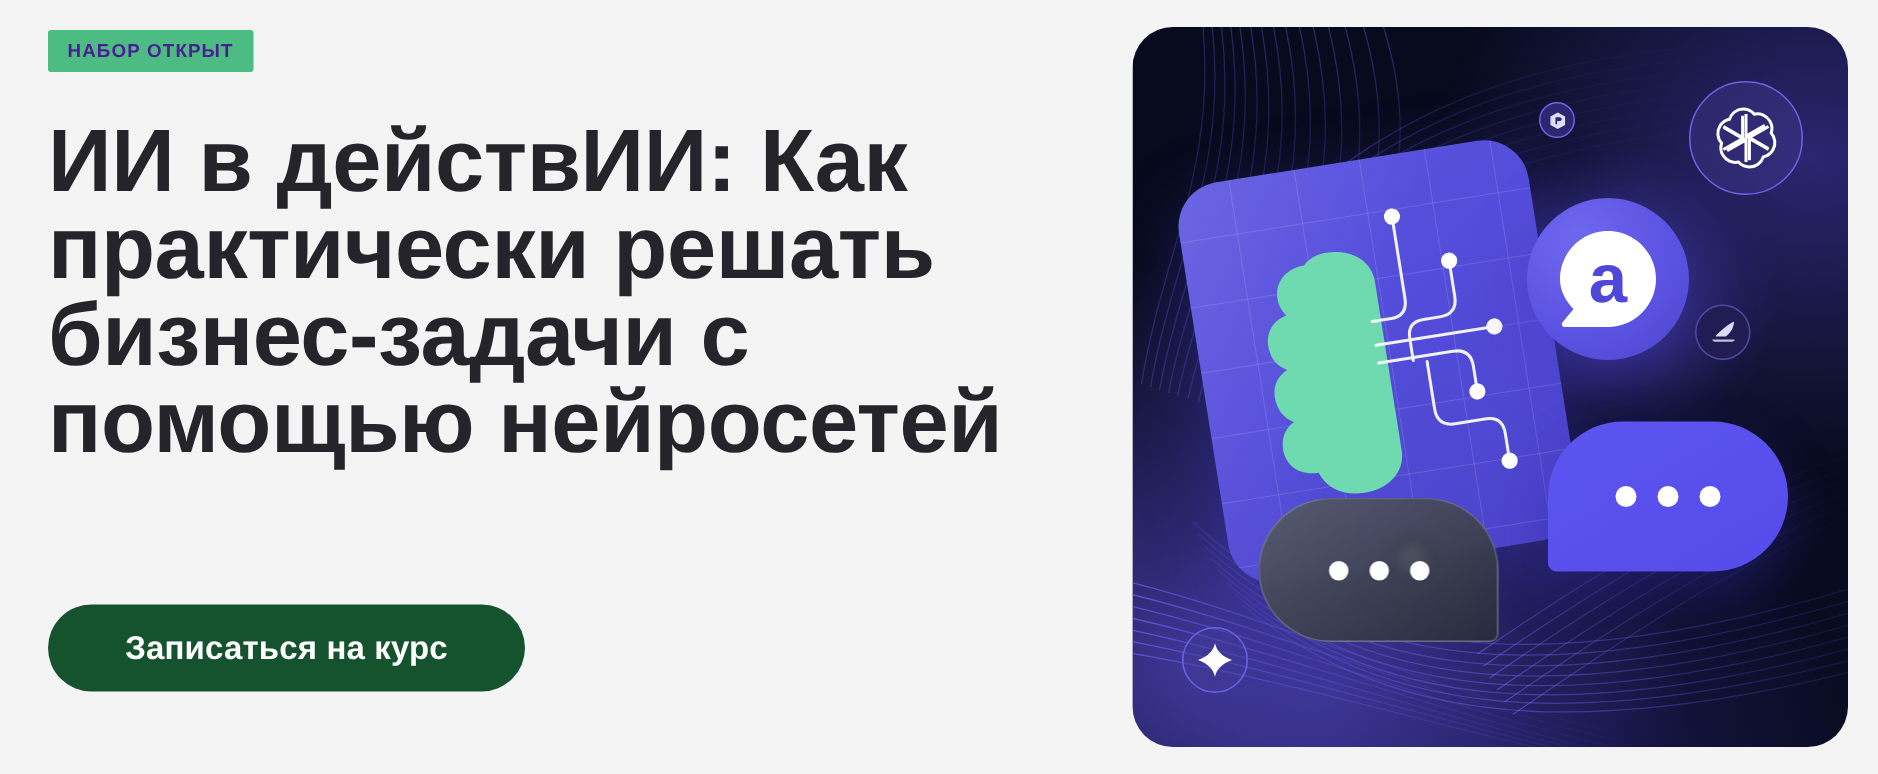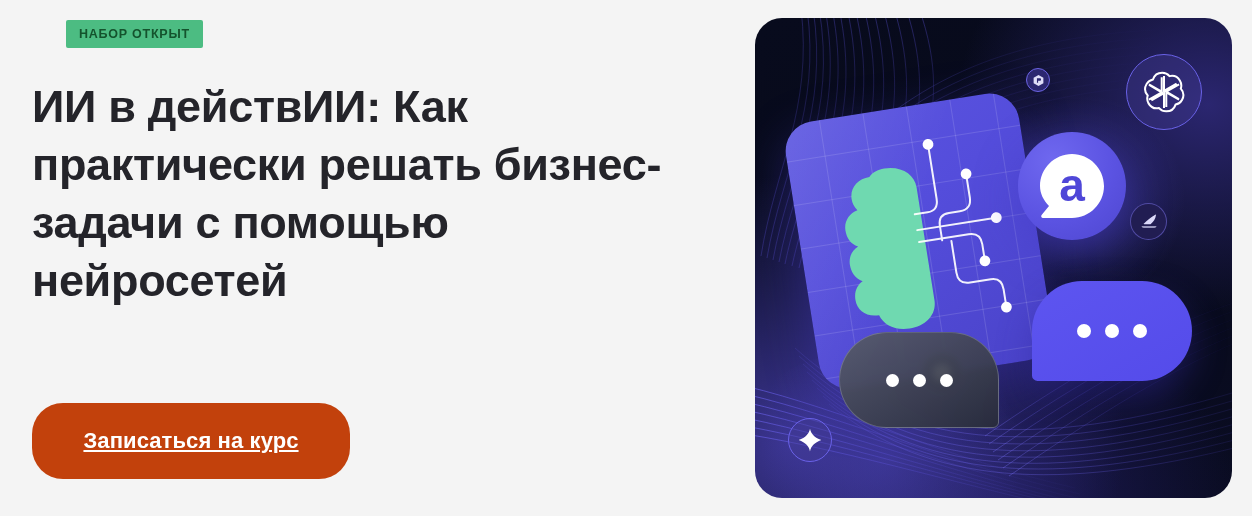--- a/index.html
+++ b/index.html
@@ -35,36 +35,35 @@
 
   .badge {
     position: absolute;
     left: 0;
     top: 20px;
     height: 28px;
     display: inline-flex;
     align-items: center;
     padding: 0 13px;
     background: #4cbc82;
-    color: #14532d;
+    color: #4c1d95;
     font-size: 12.5px;
     font-weight: 700;
     letter-spacing: 0.75px;
     white-space: nowrap;
     border-radius: 2px;
     text-transform: uppercase;
-    margin-left: 34px;
   }
 
   .headline {
     position: absolute;
     left: 0;
     top: 78px;
     width: 680px;
-    font-size: 45px;
+    font-size: 59px;
     line-height: 58px;
     font-weight: 700;
     letter-spacing: -0.3px;
     color: #24242a;
   }
 
   .subtitle {
     position: absolute;
     left: 0;
     top: 330px;
@@ -73,34 +72,33 @@
     line-height: 28px;
     font-weight: 400;
     color: #2c2c33;
   }
 
   .cta-button {
     position: absolute;
     left: 0;
     top: 403px;
     width: 318px;
-    height: 76px;
+    height: 58px;
     border: none;
     border-radius: 31px;
-    background: #c2410c;
+    background: #14532d;
     color: #ffffff;
     font-family: "Liberation Sans", sans-serif;
     font-size: 22px;
     font-weight: 700;
     letter-spacing: 0.1px;
     cursor: pointer;
     display: flex;
     align-items: center;
     justify-content: center;
-    text-decoration: underline;
   }
 
   
   .hero-art {
     position: absolute;
     left: 755px;
     top: 18px;
     width: 477px;
     height: 480px;
     border-radius: 27px;

